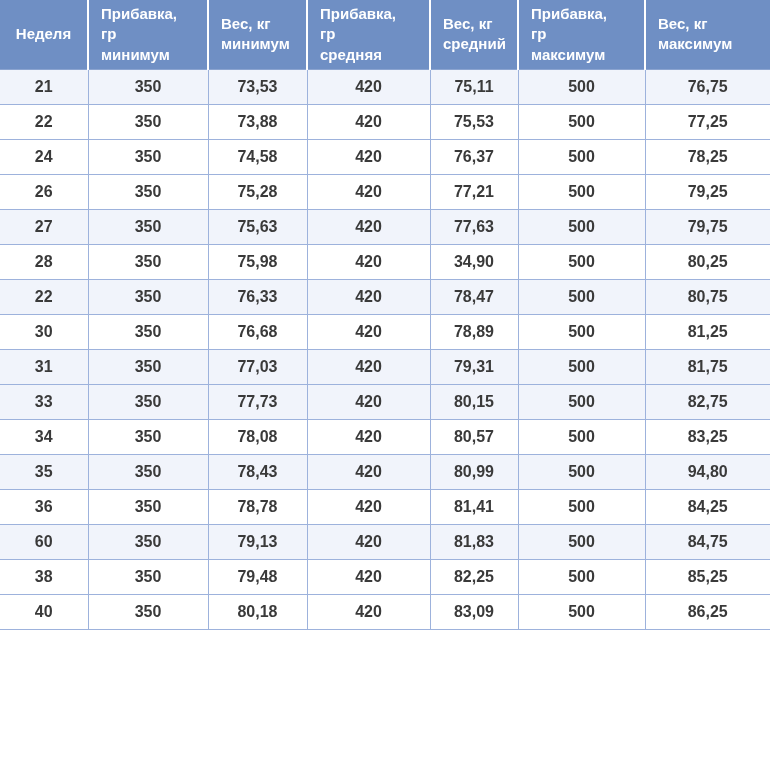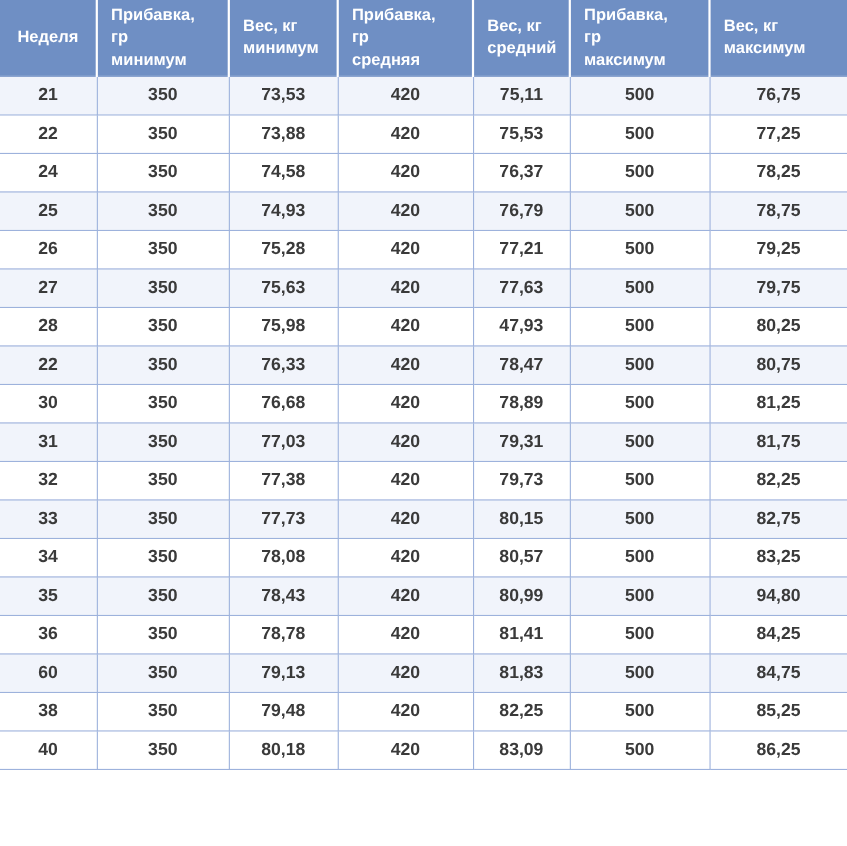--- a/index.html
+++ b/index.html
@@ -133,29 +133,20 @@
       </tr>
       <tr class="row-plain">
         <td class="week-cell">24</td>
         <td class="gain-min">350</td>
         <td class="weight-cell">74,58</td>
         <td class="gain-avg">420</td>
         <td class="weight-cell">76,37</td>
         <td class="gain-max">500</td>
         <td class="weight-cell">78,25</td>
       </tr>
-      <tr class="row-alt">
-        <td class="week-cell">25</td>
-        <td class="gain-min">350</td>
-        <td class="weight-cell">74,93</td>
-        <td class="gain-avg">420</td>
-        <td class="weight-cell">76,79</td>
-        <td class="gain-max">500</td>
-        <td class="weight-cell">78,75</td>
-      </tr>
       <tr class="row-plain">
         <td class="week-cell">26</td>
         <td class="gain-min">350</td>
         <td class="weight-cell">75,28</td>
         <td class="gain-avg">420</td>
         <td class="weight-cell">77,21</td>
         <td class="gain-max">500</td>
         <td class="weight-cell">79,25</td>
       </tr>
       <tr class="row-alt">
@@ -165,21 +156,21 @@
         <td class="gain-avg">420</td>
         <td class="weight-cell">77,63</td>
         <td class="gain-max">500</td>
         <td class="weight-cell">79,75</td>
       </tr>
       <tr class="row-plain">
         <td class="week-cell">28</td>
         <td class="gain-min">350</td>
         <td class="weight-cell">75,98</td>
         <td class="gain-avg">420</td>
-        <td class="weight-cell">47,93</td>
+        <td class="weight-cell">34,90</td>
         <td class="gain-max">500</td>
         <td class="weight-cell">80,25</td>
       </tr>
       <tr class="row-alt">
         <td class="week-cell">22</td>
         <td class="gain-min">350</td>
         <td class="weight-cell">76,33</td>
         <td class="gain-avg">420</td>
         <td class="weight-cell">78,47</td>
         <td class="gain-max">500</td>
@@ -196,80 +187,71 @@
       </tr>
       <tr class="row-alt">
         <td class="week-cell">31</td>
         <td class="gain-min">350</td>
         <td class="weight-cell">77,03</td>
         <td class="gain-avg">420</td>
         <td class="weight-cell">79,31</td>
         <td class="gain-max">500</td>
         <td class="weight-cell">81,75</td>
       </tr>
-      <tr class="row-plain">
-        <td class="week-cell">32</td>
-        <td class="gain-min">350</td>
-        <td class="weight-cell">77,38</td>
-        <td class="gain-avg">420</td>
-        <td class="weight-cell">79,73</td>
-        <td class="gain-max">500</td>
+      <tr class="row-alt">
+        <td class="week-cell">33</td>
+        <td class="gain-min">350</td>
+        <td class="weight-cell">77,73</td>
+        <td class="gain-avg">420</td>
+        <td class="weight-cell">80,15</td>
+        <td class="gain-max">500</td>
+        <td class="weight-cell">82,75</td>
+      </tr>
+      <tr class="row-plain">
+        <td class="week-cell">34</td>
+        <td class="gain-min">350</td>
+        <td class="weight-cell">78,08</td>
+        <td class="gain-avg">420</td>
+        <td class="weight-cell">80,57</td>
+        <td class="gain-max">500</td>
+        <td class="weight-cell">83,25</td>
+      </tr>
+      <tr class="row-alt">
+        <td class="week-cell">35</td>
+        <td class="gain-min">350</td>
+        <td class="weight-cell">78,43</td>
+        <td class="gain-avg">420</td>
+        <td class="weight-cell">80,99</td>
+        <td class="gain-max">500</td>
+        <td class="weight-cell">94,80</td>
+      </tr>
+      <tr class="row-plain">
+        <td class="week-cell">36</td>
+        <td class="gain-min">350</td>
+        <td class="weight-cell">78,78</td>
+        <td class="gain-avg">420</td>
+        <td class="weight-cell">81,41</td>
+        <td class="gain-max">500</td>
+        <td class="weight-cell">84,25</td>
+      </tr>
+      <tr class="row-alt">
+        <td class="week-cell">60</td>
+        <td class="gain-min">350</td>
+        <td class="weight-cell">79,13</td>
+        <td class="gain-avg">420</td>
+        <td class="weight-cell">81,83</td>
+        <td class="gain-max">500</td>
+        <td class="weight-cell">84,75</td>
+      </tr>
+      <tr class="row-plain">
+        <td class="week-cell">38</td>
+        <td class="gain-min">350</td>
+        <td class="weight-cell">79,48</td>
+        <td class="gain-avg">420</td>
         <td class="weight-cell">82,25</td>
-      </tr>
-      <tr class="row-alt">
-        <td class="week-cell">33</td>
-        <td class="gain-min">350</td>
-        <td class="weight-cell">77,73</td>
-        <td class="gain-avg">420</td>
-        <td class="weight-cell">80,15</td>
-        <td class="gain-max">500</td>
-        <td class="weight-cell">82,75</td>
-      </tr>
-      <tr class="row-plain">
-        <td class="week-cell">34</td>
-        <td class="gain-min">350</td>
-        <td class="weight-cell">78,08</td>
-        <td class="gain-avg">420</td>
-        <td class="weight-cell">80,57</td>
-        <td class="gain-max">500</td>
-        <td class="weight-cell">83,25</td>
-      </tr>
-      <tr class="row-alt">
-        <td class="week-cell">35</td>
-        <td class="gain-min">350</td>
-        <td class="weight-cell">78,43</td>
-        <td class="gain-avg">420</td>
-        <td class="weight-cell">80,99</td>
-        <td class="gain-max">500</td>
-        <td class="weight-cell">94,80</td>
-      </tr>
-      <tr class="row-plain">
-        <td class="week-cell">36</td>
-        <td class="gain-min">350</td>
-        <td class="weight-cell">78,78</td>
-        <td class="gain-avg">420</td>
-        <td class="weight-cell">81,41</td>
-        <td class="gain-max">500</td>
-        <td class="weight-cell">84,25</td>
-      </tr>
-      <tr class="row-alt">
-        <td class="week-cell">60</td>
-        <td class="gain-min">350</td>
-        <td class="weight-cell">79,13</td>
-        <td class="gain-avg">420</td>
-        <td class="weight-cell">81,83</td>
-        <td class="gain-max">500</td>
-        <td class="weight-cell">84,75</td>
-      </tr>
-      <tr class="row-plain">
-        <td class="week-cell">38</td>
-        <td class="gain-min">350</td>
-        <td class="weight-cell">79,48</td>
-        <td class="gain-avg">420</td>
-        <td class="weight-cell">82,25</td>
         <td class="gain-max">500</td>
         <td class="weight-cell">85,25</td>
       </tr>
       <tr class="row-plain">
         <td class="week-cell">40</td>
         <td class="gain-min">350</td>
         <td class="weight-cell">80,18</td>
         <td class="gain-avg">420</td>
         <td class="weight-cell">83,09</td>
         <td class="gain-max">500</td>

